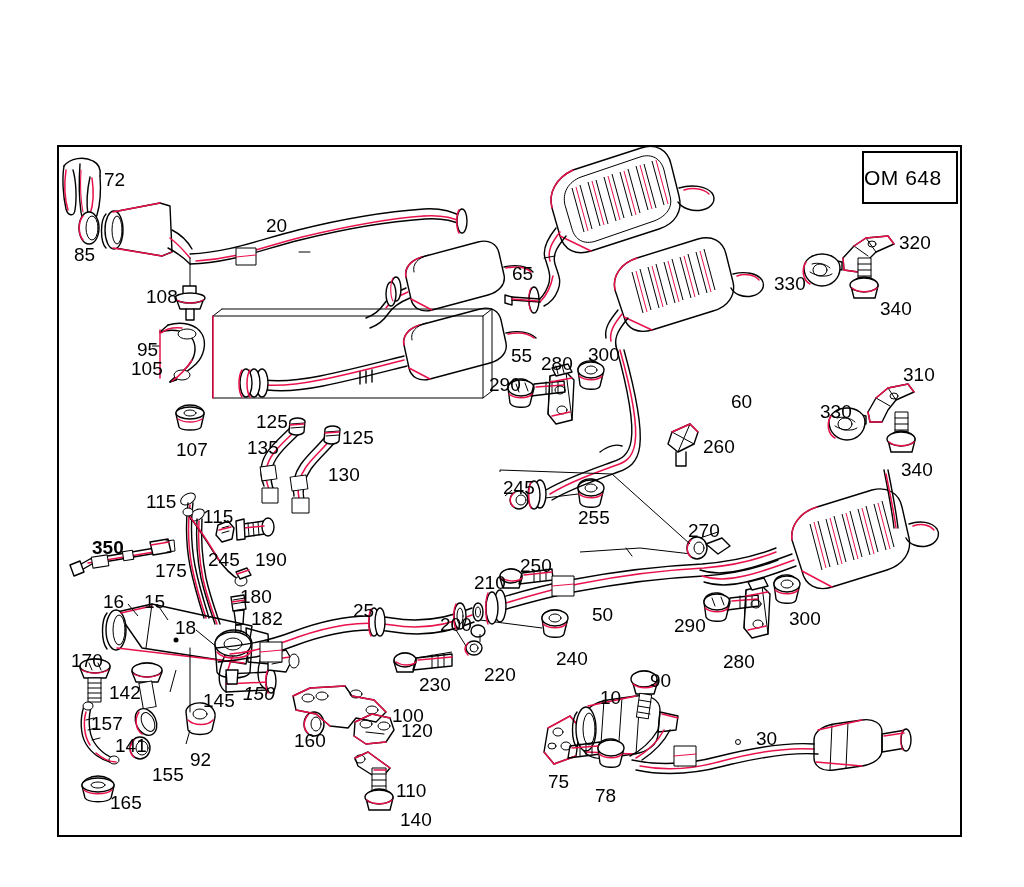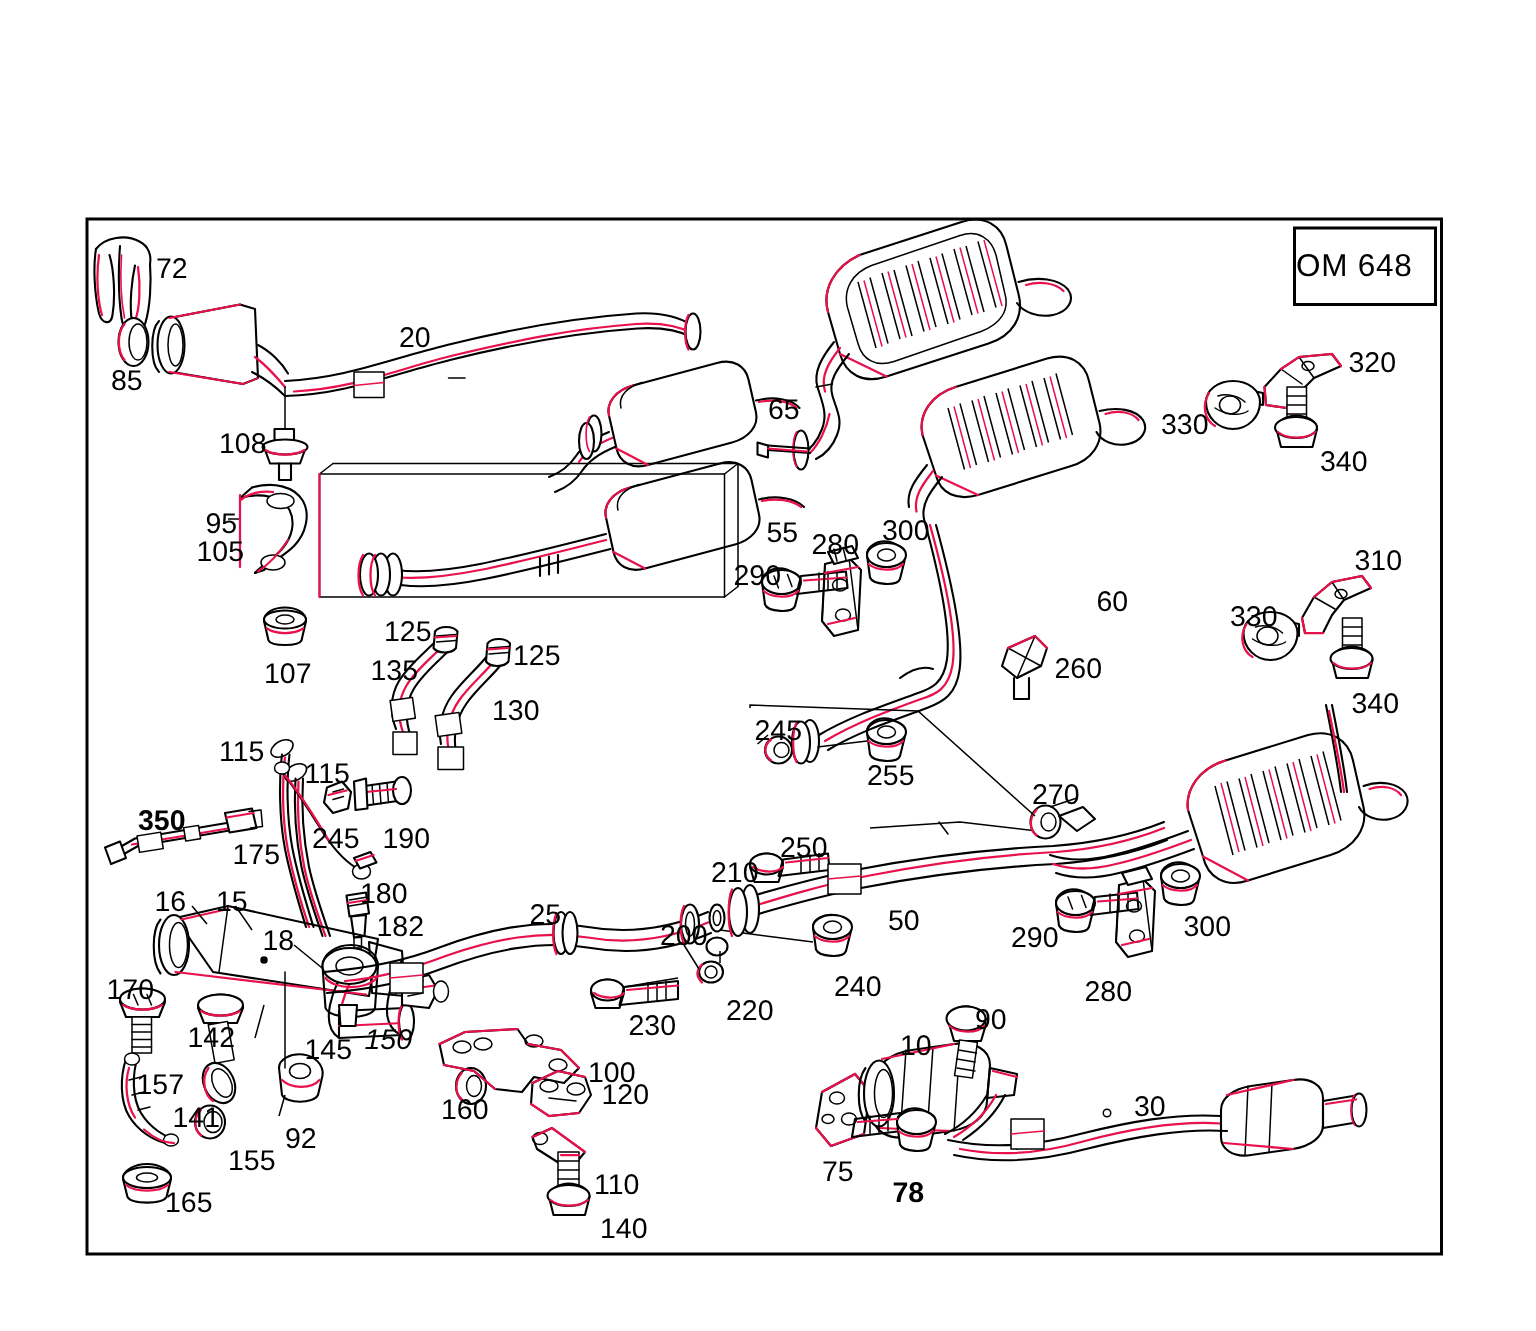--- a/index.html
+++ b/index.html
@@ -768,36 +768,36 @@
       <div class="lbl" style="left: 440px; top: 589px; margin-top: 26px;">200</div>
       <div class="lbl" style="left: 103px; top: 592px;">16</div>
       <div class="lbl" style="left: 144px; top: 592px;">15</div>
       <div class="lbl" style="left: 175px; top: 618px;">18</div>
       <div class="lbl" style="left: 353px; top: 601px;">25</div>
       <div class="lbl" style="left: 592px; top: 605px;">50</div>
       <div class="lbl" style="left: 674px; top: 616px;">290</div>
       <div class="lbl" style="left: 789px; top: 609px;">300</div>
       <div class="lbl" style="left: 723px; top: 652px;">280</div>
       <div class="lbl" style="left: 71px; top: 651px;">170</div>
-      <div class="lbl" style="left: 109px; top: 683px; margin-left: 16px;">142</div>
+      <div class="lbl" style="left: 109px; top: 683px;">142</div>
       <div class="lbl" style="left: 203px; top: 691px;">145</div>
       <div class="lbl" style="left: 243px; top: 684px; font-style: italic;">150</div>
       <div class="lbl" style="left: 419px; top: 675px;">230</div>
       <div class="lbl" style="left: 484px; top: 665px;">220</div>
       <div class="lbl" style="left: 556px; top: 649px;">240</div>
       <div class="lbl" style="left: 600px; top: 688px;">10</div>
       <div class="lbl" style="left: 650px; top: 671px;">90</div>
       <div class="lbl" style="left: 91px; top: 714px; text-align: right;">157</div>
       <div class="lbl" style="left: 115px; top: 736px; text-align: right;">141</div>
       <div class="lbl" style="left: 392px; top: 706px;">100</div>
       <div class="lbl" style="left: 294px; top: 731px;">160</div>
       <div class="lbl" style="left: 190px; top: 750px;">92</div>
       <div class="lbl" style="left: 152px; top: 765px;">155</div>
       <div class="lbl" style="left: 401px; top: 721px;">120</div>
       <div class="lbl" style="left: 396px; top: 781px;">110</div>
       <div class="lbl" style="left: 400px; top: 810px;">140</div>
       <div class="lbl" style="left: 756px; top: 729px;">30</div>
       <div class="lbl" style="left: 548px; top: 772px;">75</div>
-      <div class="lbl" style="left: 595px; top: 786px; font-weight: bold;">78</div>
+      <div class="lbl" style="left: 595px; top: 786px;">78</div>
       <div class="lbl" style="left: 110px; top: 793px;">165</div>
     </div>
 
 </div>
 
 </body></html>

